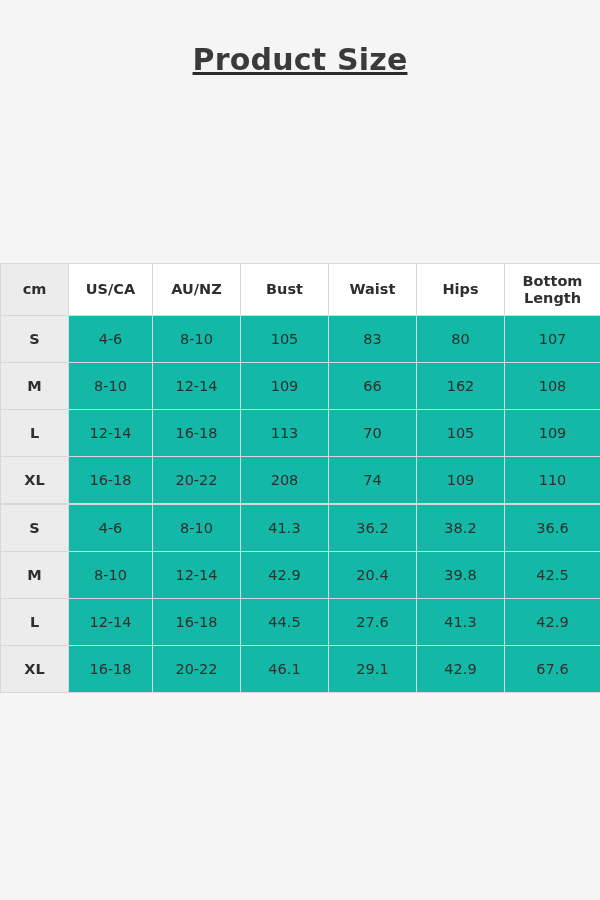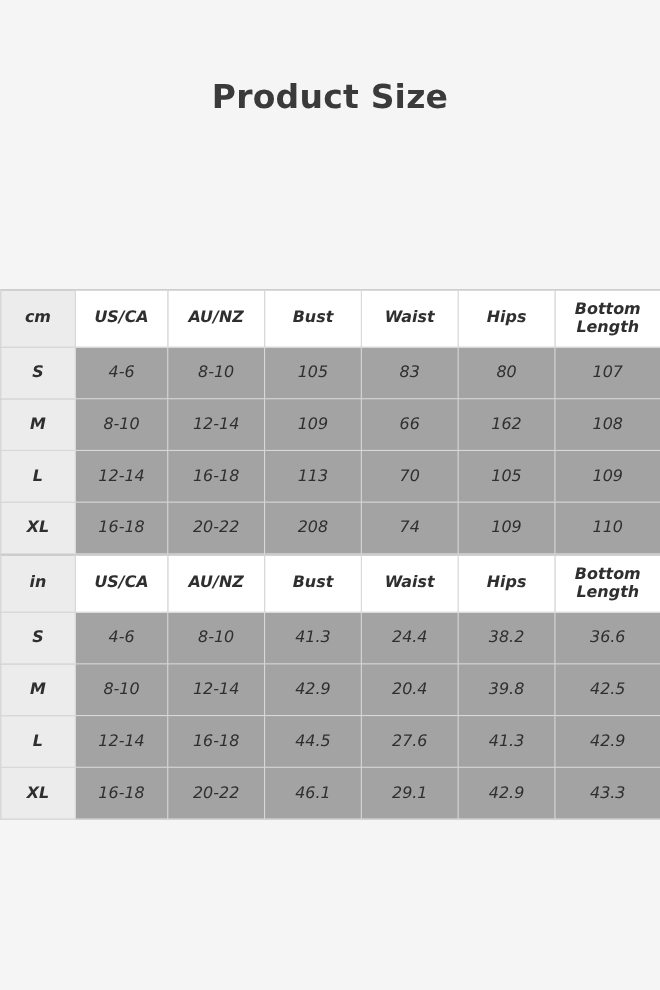--- a/index.html
+++ b/index.html
@@ -14,42 +14,42 @@
     color: #2b2b2b;
     overflow: hidden;
   }
   .page {
     position: relative;
     width: 600px;
     height: 900px;
     box-sizing: border-box;
   }
   .title-block {
-    padding-top: 66px;
+    padding-top: 37px;
     text-align: center;
+    text-decoration: underline;
   }
   .title-line {
     font-size: 30px;
     font-weight: 700;
     letter-spacing: 0.2px;
     color: #3a3a3a;
     line-height: 46px;
   }
   .tables-wrap {
     position: absolute;
     top: 263px;
     left: 0;
     width: 600px;
   }
   table.size-table {
     border-collapse: collapse;
     width: 600px;
     table-layout: fixed;
-    background: #a3a3a3;
-    font-style: italic;
+    background: #14b8a6;
   }
   table.size-table td {
     border: 1px solid #d8d8d8;
     height: 47px;
     text-align: center;
     vertical-align: middle;
     font-size: 14.5px;
     color: #2f2f2f;
     padding: 2px 4px;
     box-sizing: border-box;
@@ -152,35 +152,26 @@
       <colgroup>
         <col class="c0">
           <col class="c1">
           <col class="c2">
           <col class="c3">
           <col class="c4">
           <col class="c5">
           <col class="c6">
       </colgroup>
       <tbody>
-        <tr class="header-row">
-          <td class="unit-cell">in</td>
-          <td>US/CA</td>
-          <td>AU/NZ</td>
-          <td>Bust</td>
-          <td>Waist</td>
-          <td>Hips</td>
-          <td>Bottom Length</td>
-        </tr>
         <tr>
           <td class="size-cell">S</td>
           <td>4-6</td>
           <td>8-10</td>
           <td>41.3</td>
-          <td>24.4</td>
+          <td>36.2</td>
           <td>38.2</td>
           <td>36.6</td>
         </tr>
         <tr>
           <td class="size-cell">M</td>
           <td>8-10</td>
           <td>12-14</td>
           <td>42.9</td>
           <td>20.4</td>
           <td>39.8</td>
@@ -195,19 +186,19 @@
           <td>41.3</td>
           <td>42.9</td>
         </tr>
         <tr>
           <td class="size-cell">XL</td>
           <td>16-18</td>
           <td>20-22</td>
           <td>46.1</td>
           <td>29.1</td>
           <td>42.9</td>
-          <td>43.3</td>
+          <td>67.6</td>
         </tr>
       </tbody>
     </table>
 
   </div>
 </div>
 
 </body></html>

